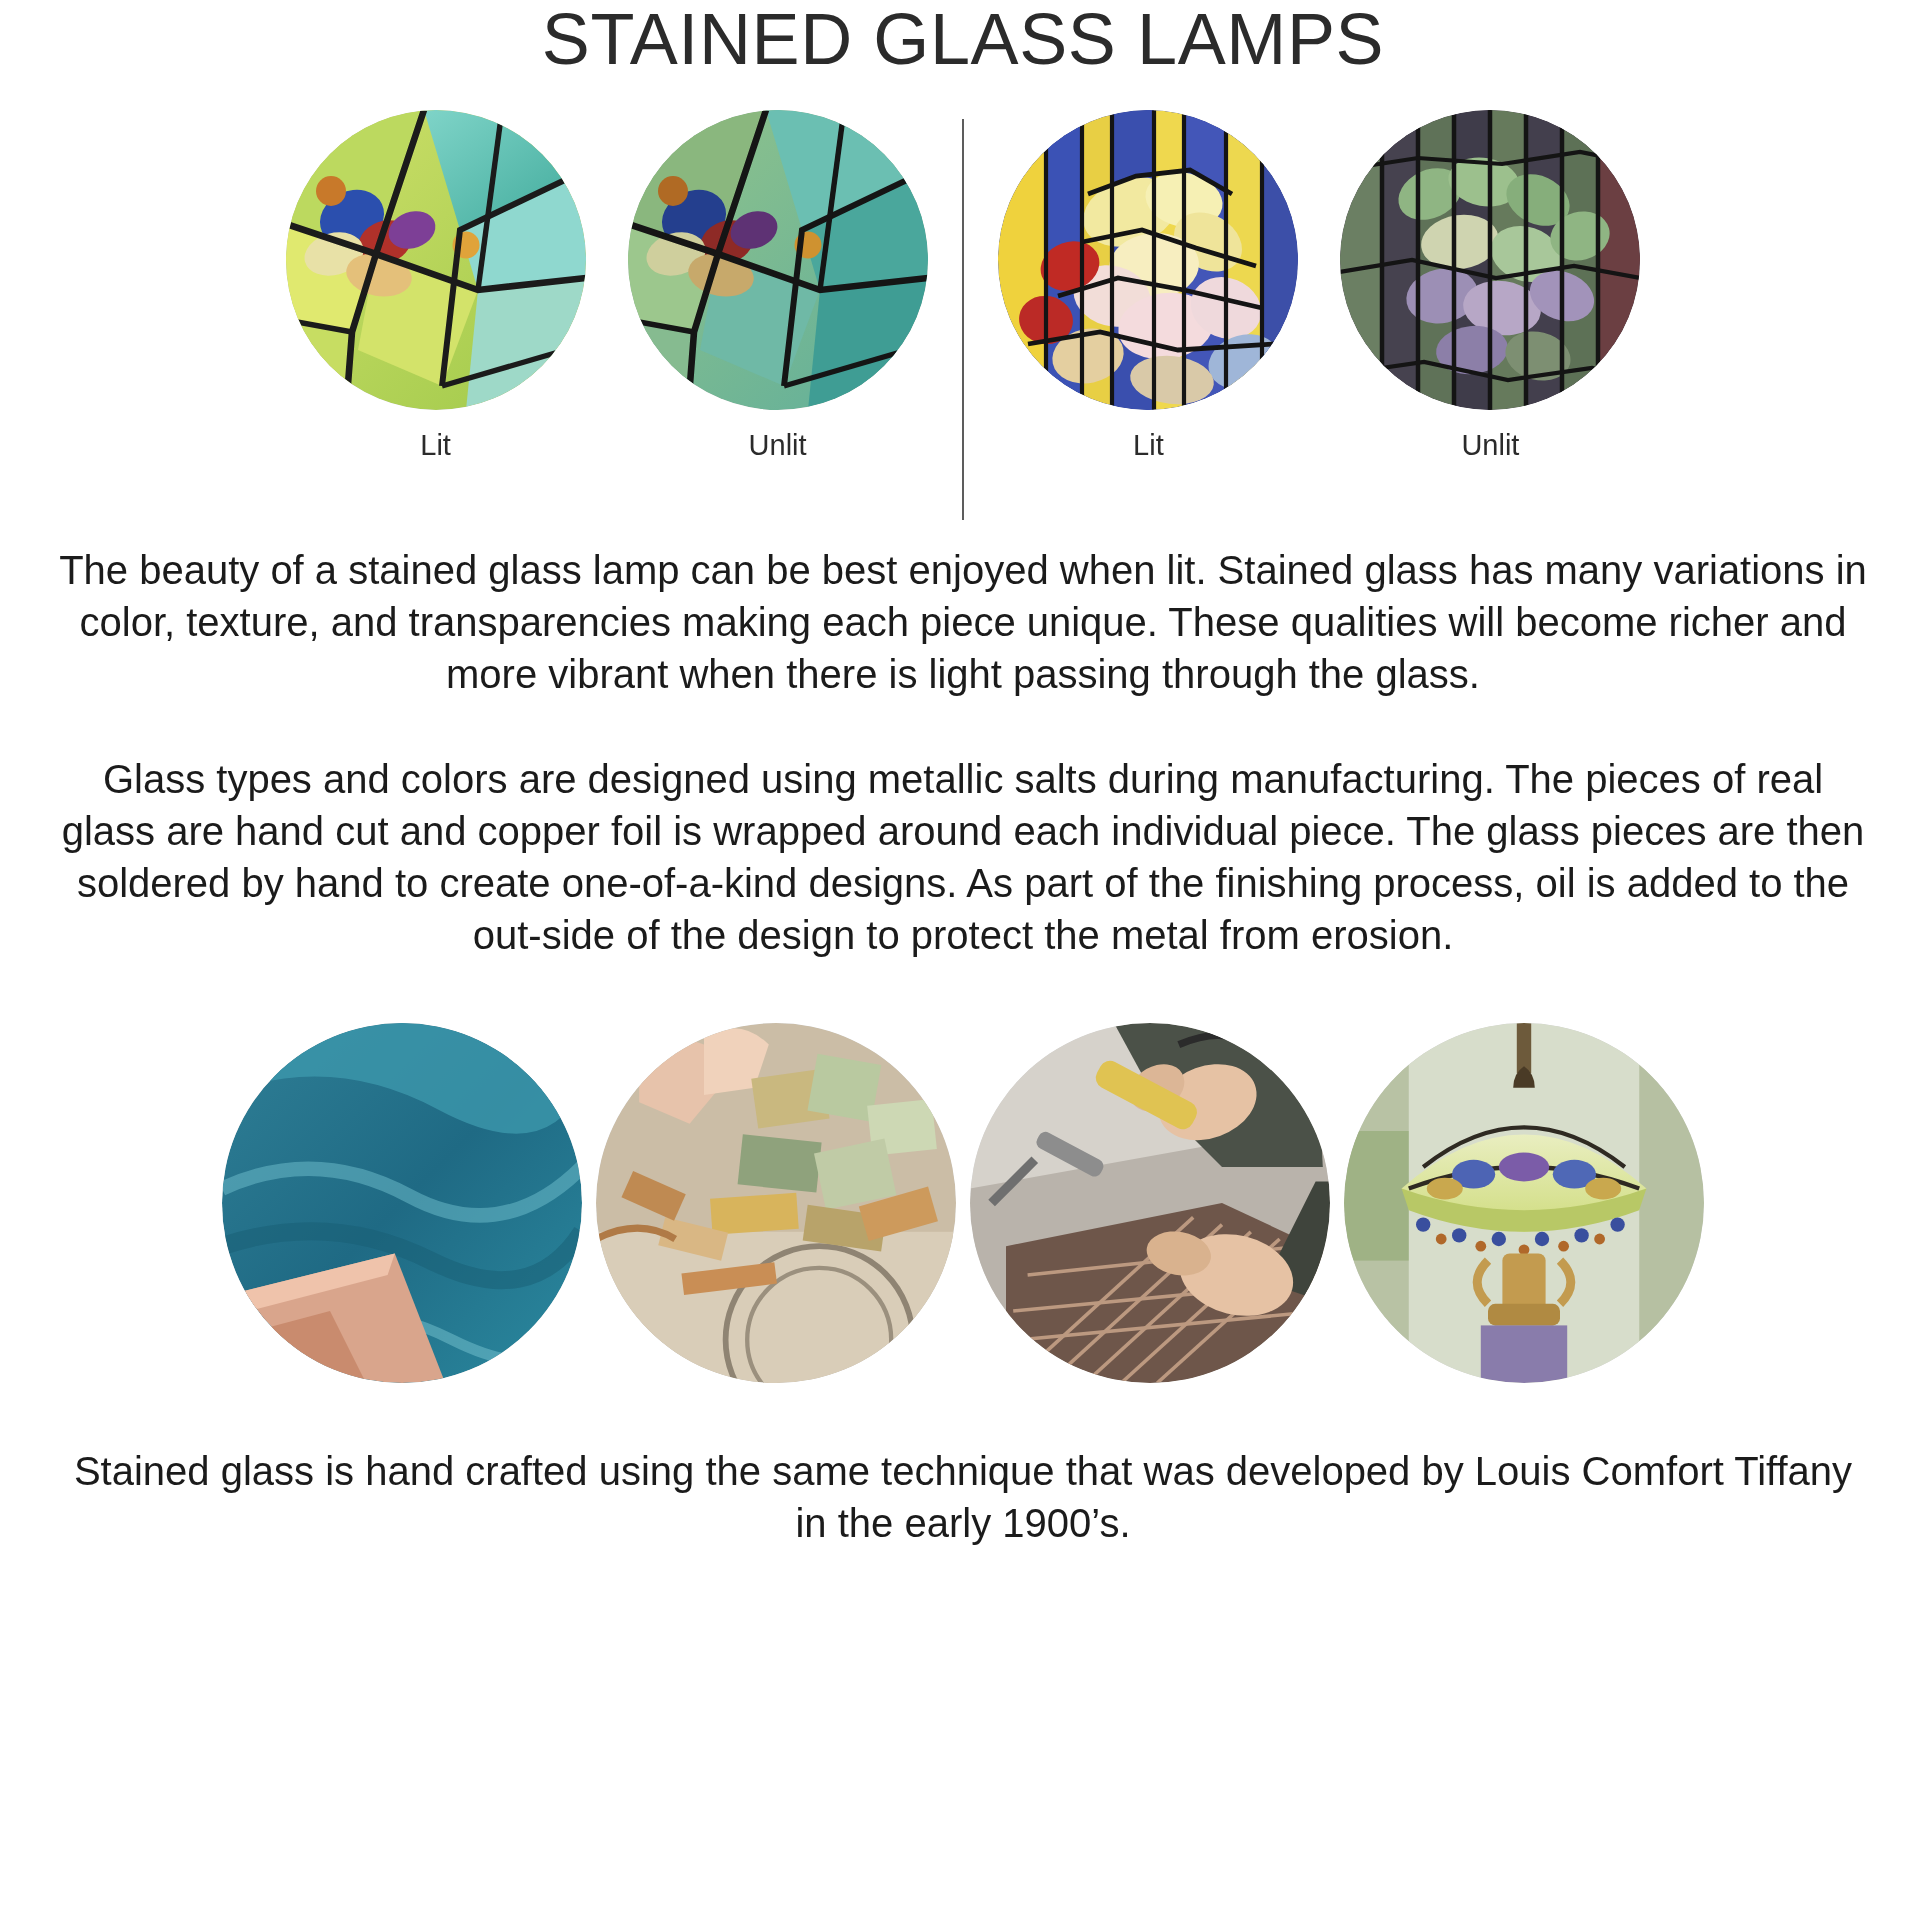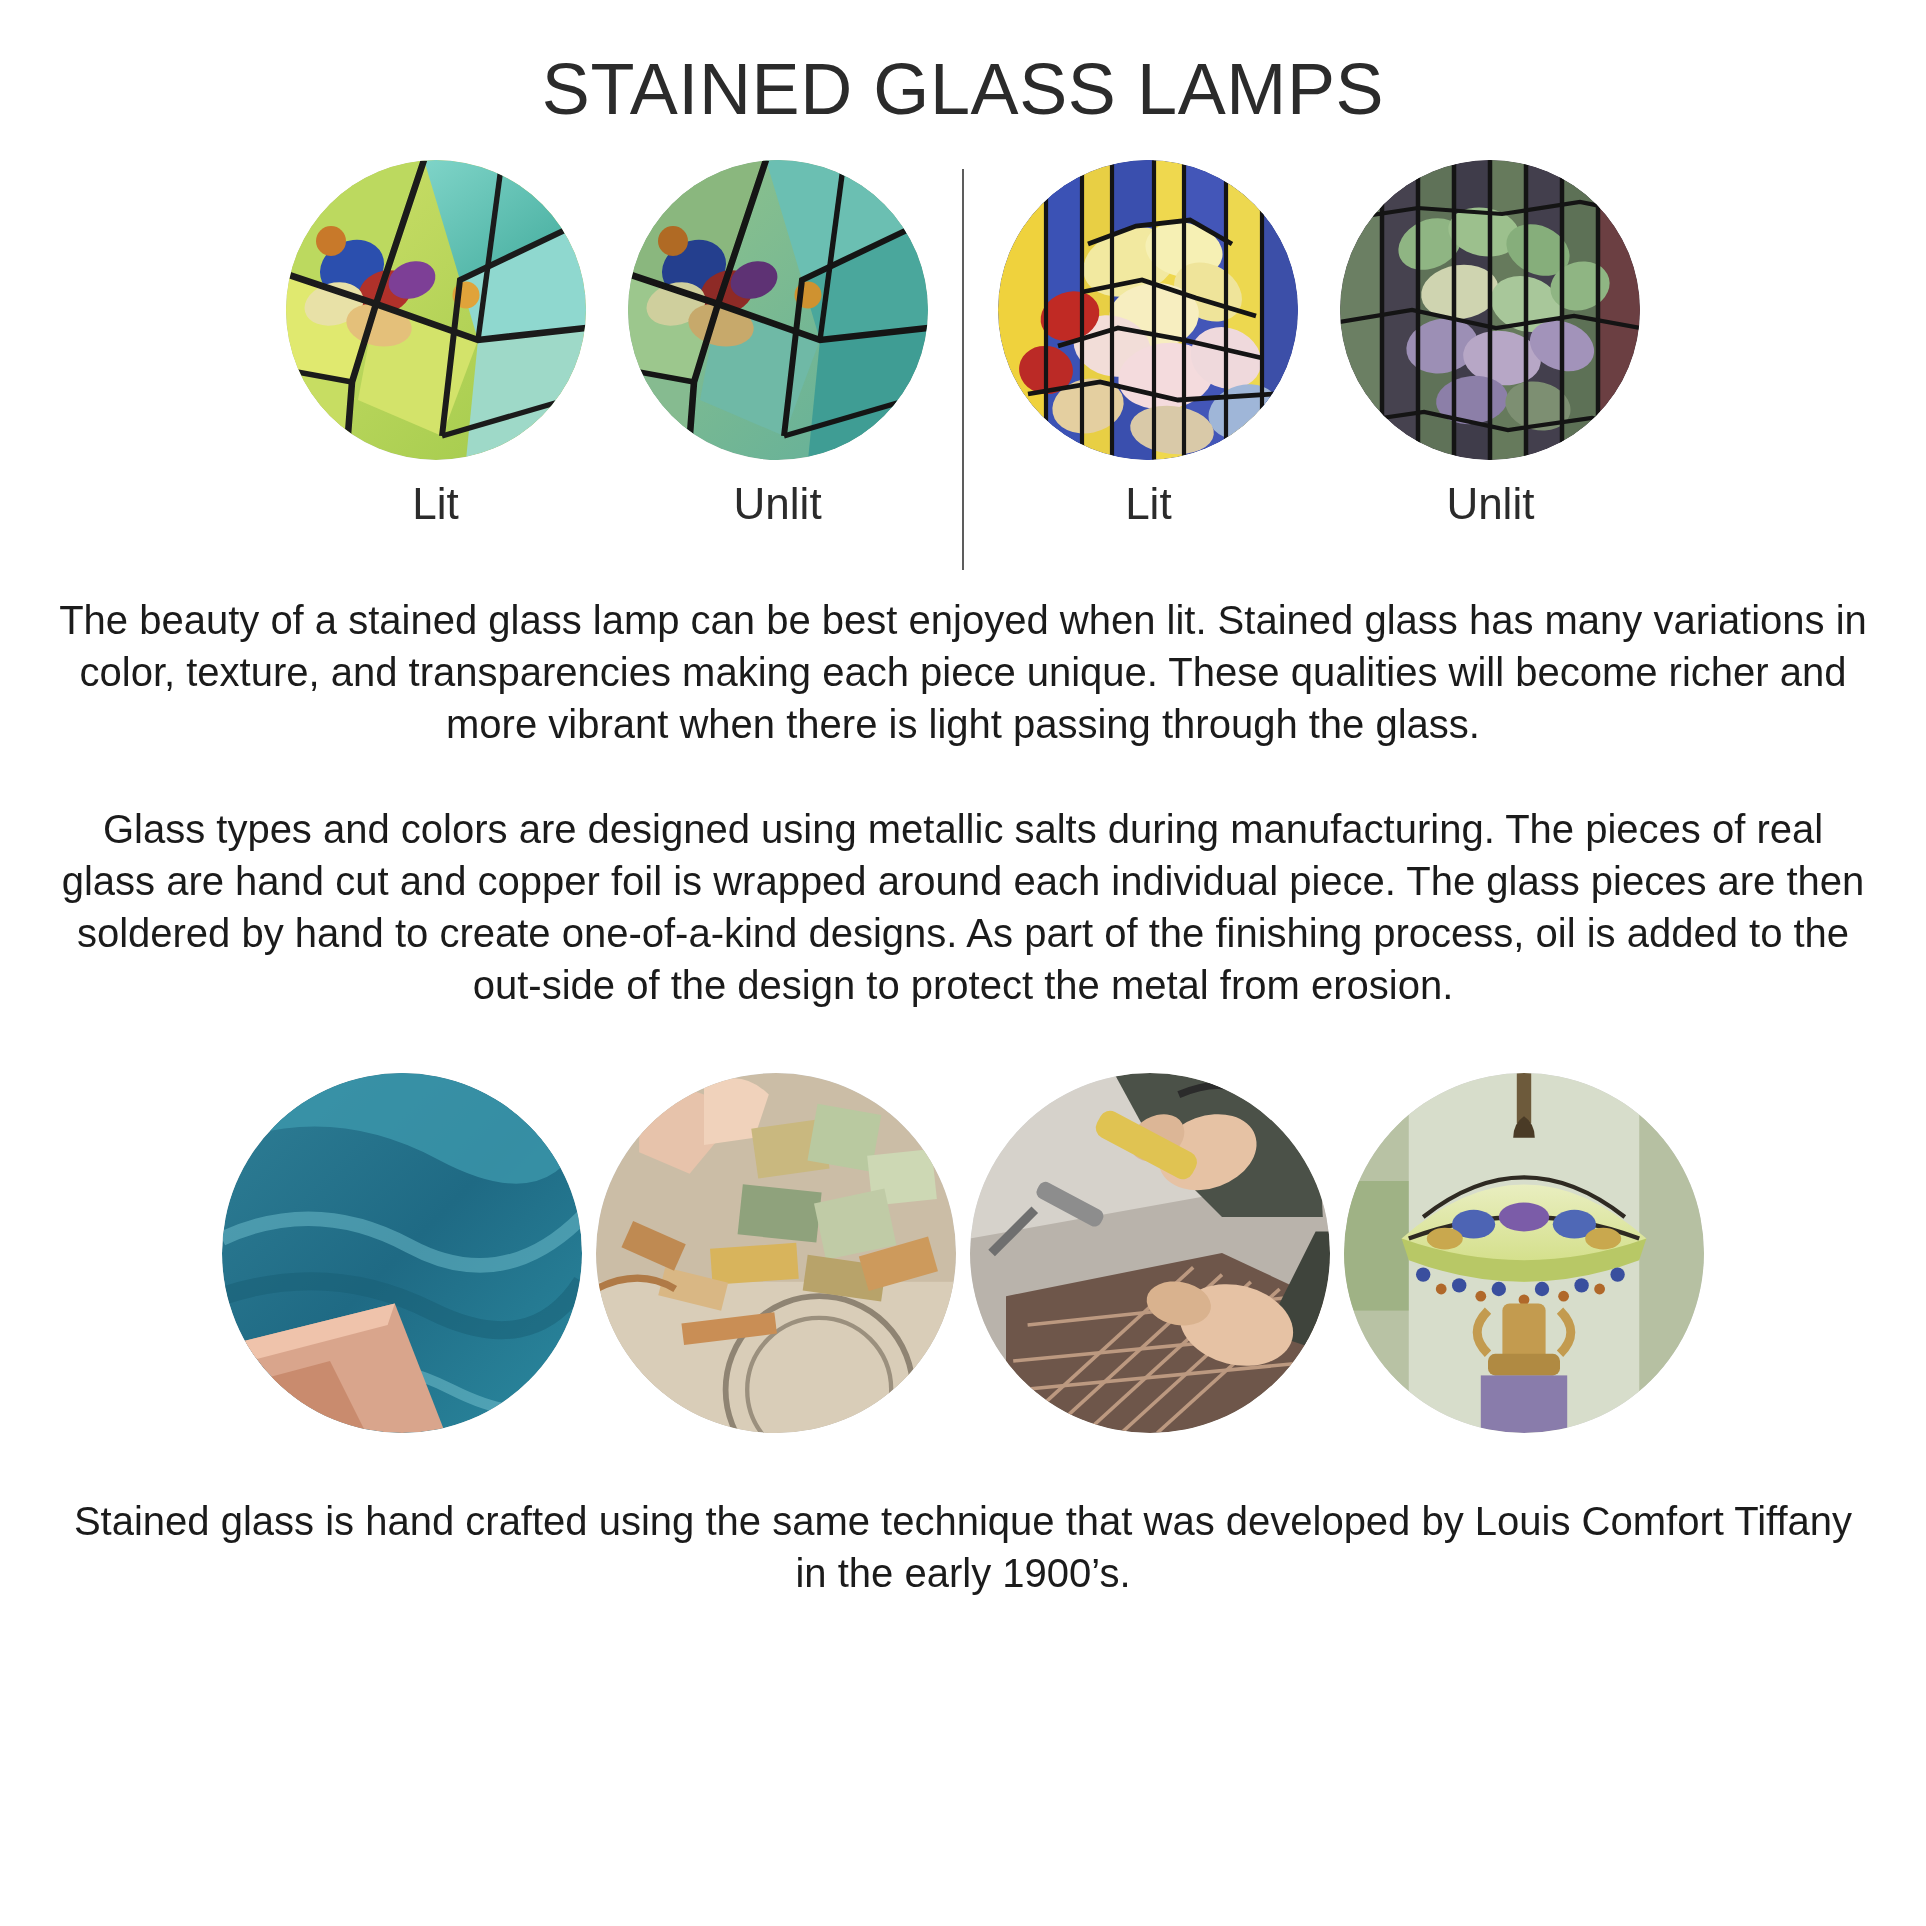--- a/index.html
+++ b/index.html
@@ -22,21 +22,20 @@
   }
 
   
   .title {
     text-align: center;
     font-size: 72px;
     font-weight: 400;
     letter-spacing: 0.6px;
     color: #2b2b2b;
     margin: 0;
-    padding-top: 50px;
     line-height: 1.1;
   }
 
   
   .compare-row {
     position: relative;
     margin-top: 31px;
     display: flex;
     justify-content: center;
     align-items: flex-start;
@@ -64,21 +63,21 @@
   .circle {
     width: 300px;
     height: 300px;
     border-radius: 50%;
     overflow: hidden;
     position: relative;
     background: #cfcfcf;
   }
   .circle svg { display: block; width: 100%; height: 100%; }
   .caption {
-    font-size: 44px;
+    font-size: 29px;
     color: #2b2b2b;
     margin-top: 19px;
     font-weight: 400;
   }
 
   
   .para {
     font-size: 40px;
     line-height: 1.30;
     text-align: center;

